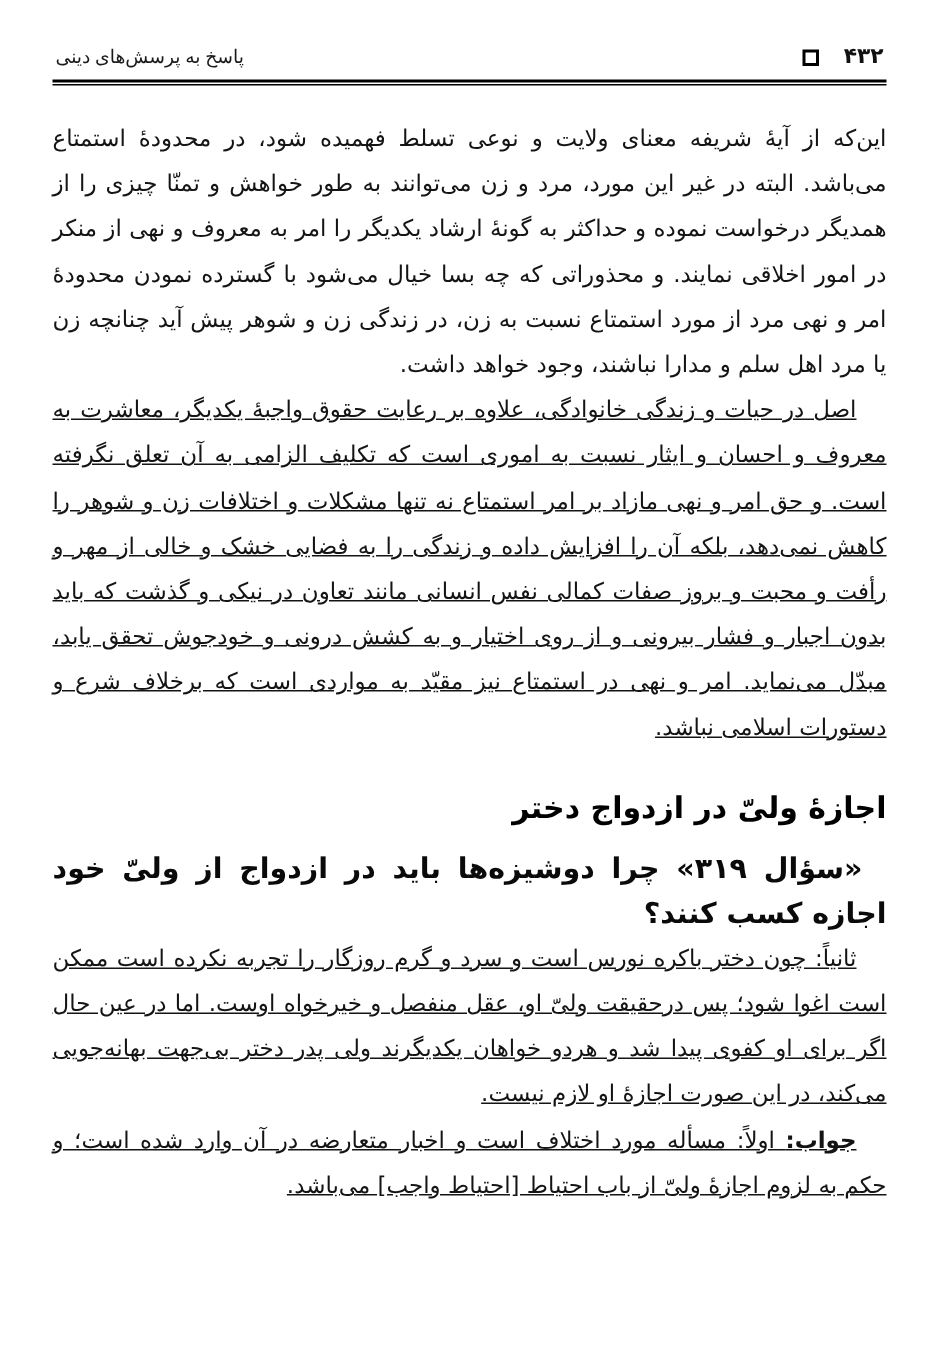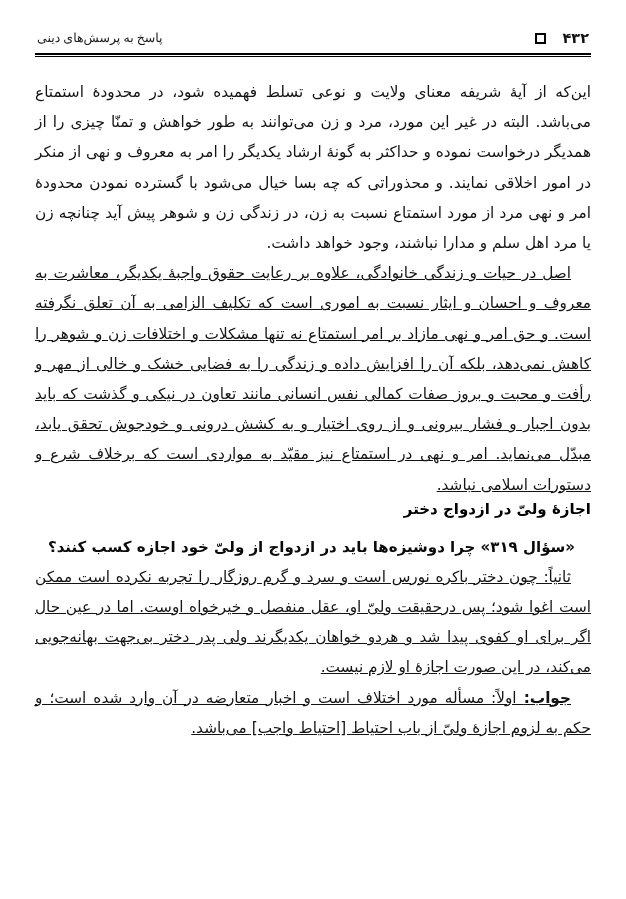--- a/index.html
+++ b/index.html
@@ -57,27 +57,28 @@
     font-size: 15.3px;
     line-height: 30.2px;
     text-align: justify;
     text-justify: inter-word;
     color: #141414;
   }
   .indent { text-indent: 20px; text-decoration: underline; }
   
   .section-heading {
     font-weight: bold;
-    font-size: 15px;
+    font-size: 20px;
+    margin-top: 26px;
     margin-bottom: 14px;
     color: #000;
   }
   .question-line {
     font-weight: bold;
-    font-size: 15px;
+    font-size: 19px;
     line-height: 30px;
     text-align: justify;
     text-indent: 16px;
     color: #0a0a0a;
   }
   .q-label { font-weight: bold; }
   .answer p {
     font-size: 15.3px;
     line-height: 30.2px;
     text-align: justify;

